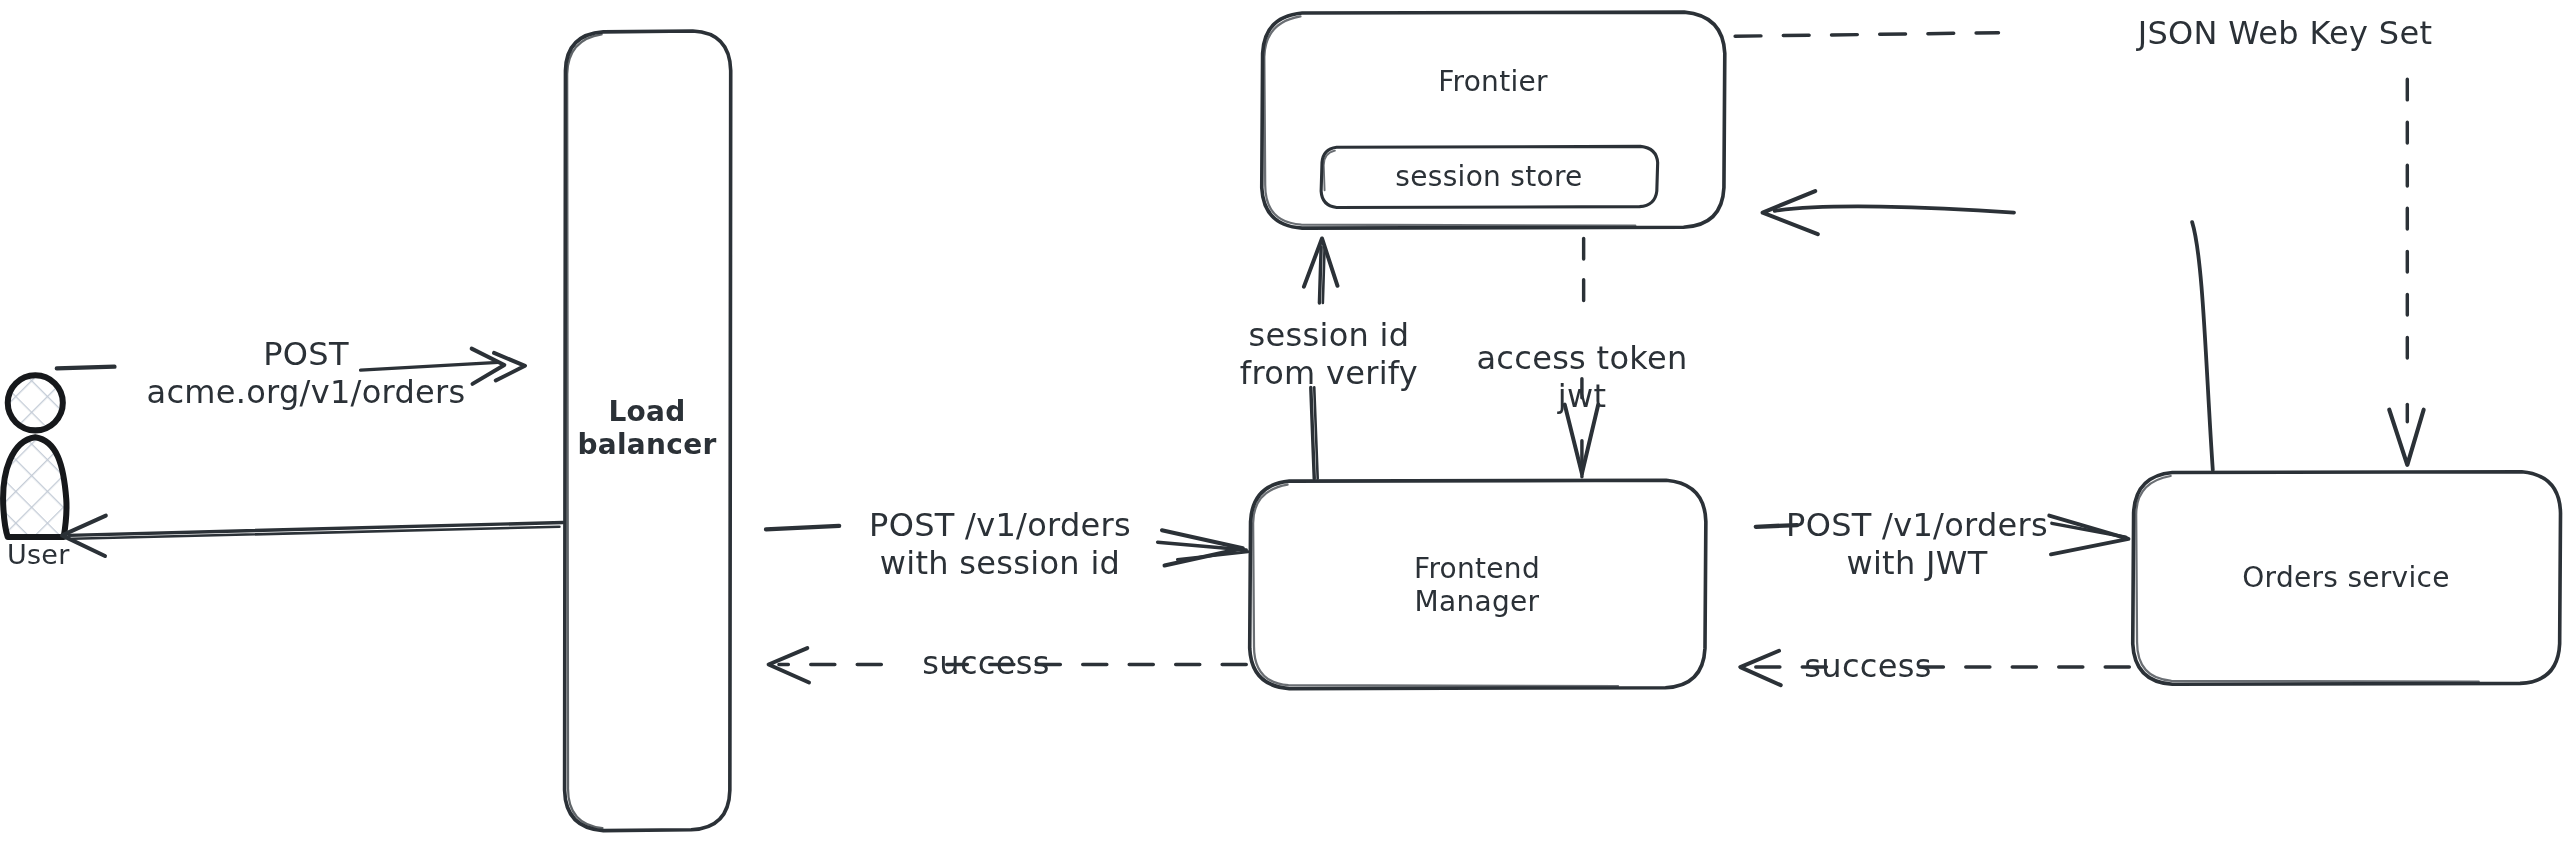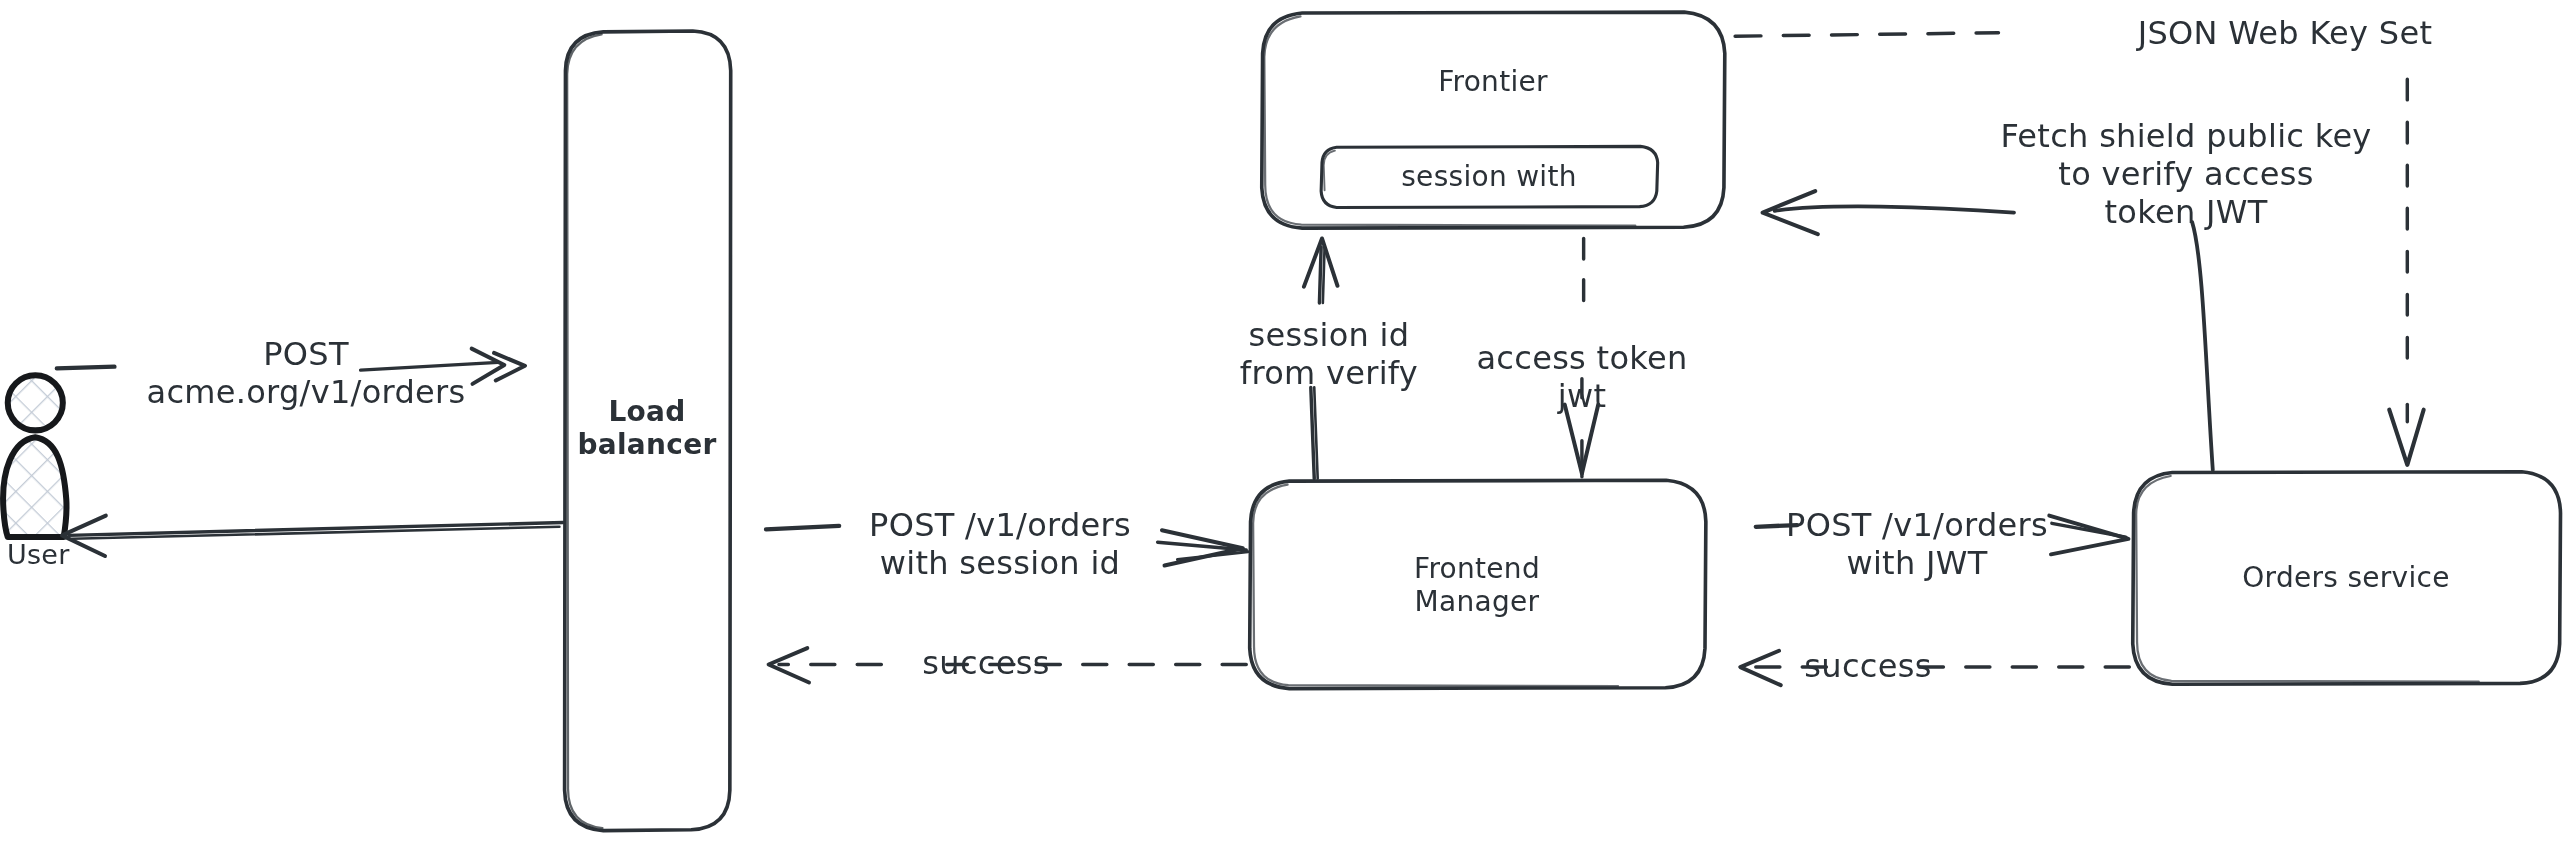--- a/index.html
+++ b/index.html
@@ -130,21 +130,21 @@
     </g>
   </svg>
 
   <div class="lbl user-lbl" style="left:6.9px;top:539px;text-align:center;">User</div>
 
   <div class="lbl node-lbl ctr" style="left:647px;top:428px;width:189px;font-weight:bold;">Load
 balancer</div>
 
   <div class="lbl node-lbl ctr" style="left:1493px;top:82px;width:293px;">Frontier</div>
 
-  <div class="lbl node-lbl ctr" style="left:1489px;top:177px;width:310px;">session with</div>
+  <div class="lbl node-lbl ctr" style="left:1489px;top:177px;width:310px;">session store</div>
 
   <div class="lbl node-lbl ctr" style="left:1477px;top:585px;width:310px;">Frontend
 Manager</div>
 
   <div class="lbl node-lbl ctr" style="left:2346px;top:578px;width:361px;">Orders service</div>
 
   <div class="lbl edge-lbl ctr" style="left:306px;top:374px;width:396px;">POST
 acme.org/v1/orders</div>
 
   <div class="lbl edge-lbl ctr" style="left:1000px;top:545px;width:379px;">POST /v1/orders
@@ -156,20 +156,17 @@
 from verify</div>
 
   <div class="lbl edge-lbl ctr" style="left:1582px;top:348px;width:275px;margin-top:30px;">access token
 jwt</div>
 
   <div class="lbl edge-lbl ctr" style="left:1917px;top:545px;width:361px;">POST /v1/orders
 with JWT</div>
 
   <div class="lbl edge-lbl ctr" style="left:1868px;top:667px;width:189px;">success</div>
 
-  <div class="lbl edge-lbl ctr" style="left:2186px;top:175px;width:413px;">Fetch shield public key
-to verify access
-token JWT</div>
 
   <div class="lbl edge-lbl ctr" style="left:2285px;top:34px;width:361px;">JSON Web Key Set</div>
 
 </div>
 
 
 </body></html>

